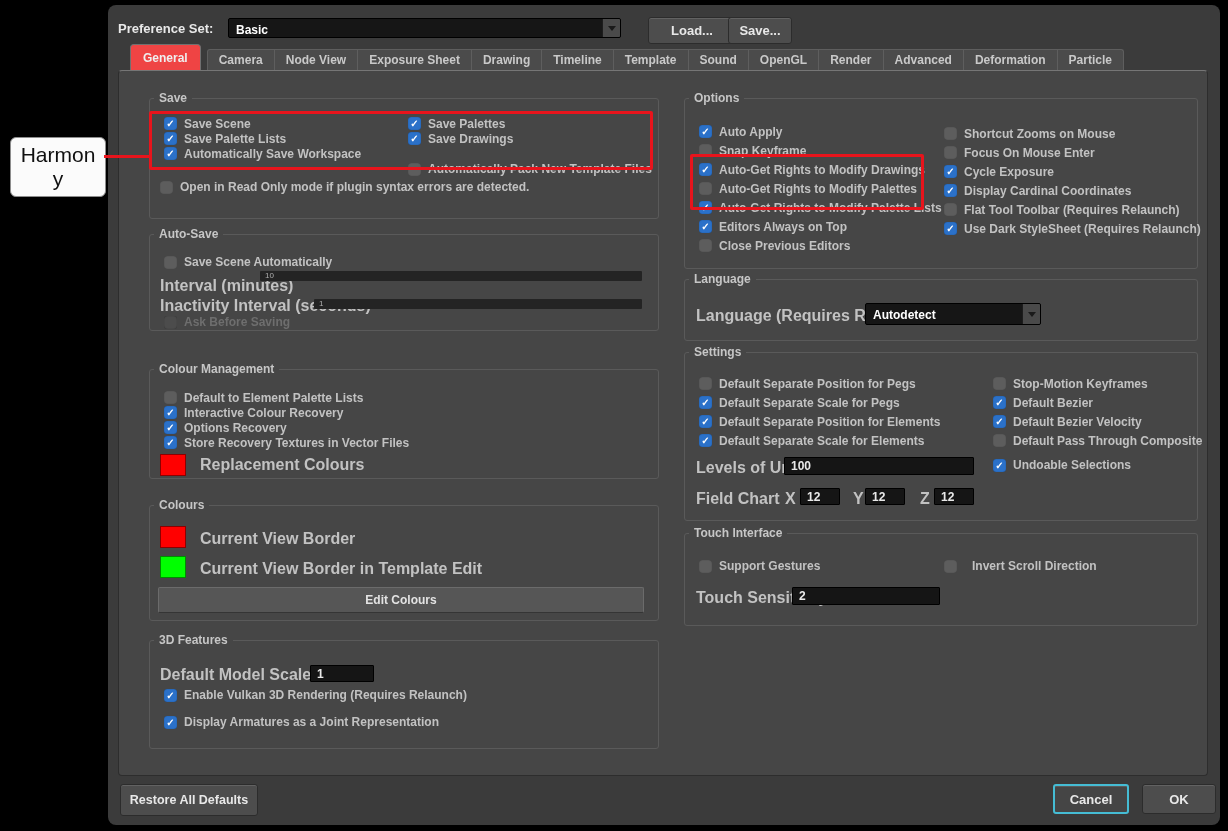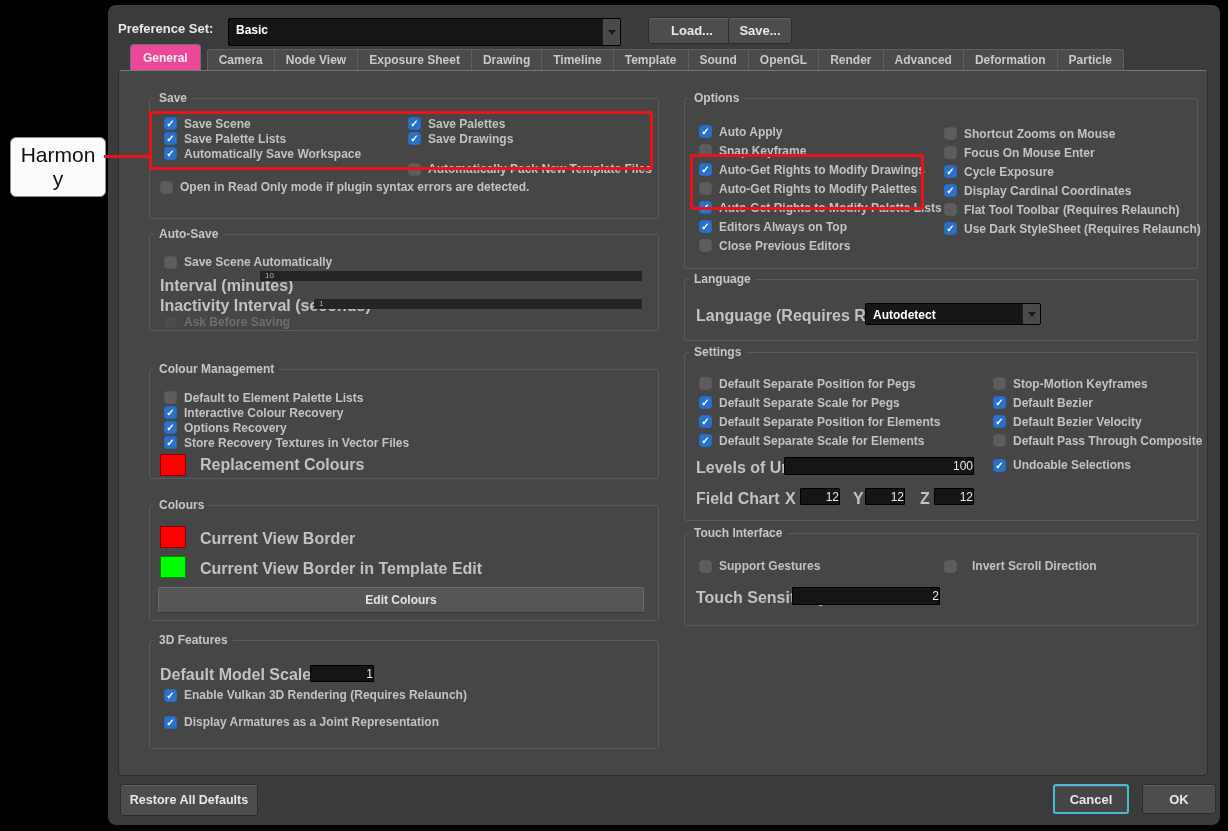--- a/index.html
+++ b/index.html
@@ -16,21 +16,21 @@
   .btn { position:absolute; background:#4d4d4d; border:1px solid #2c2c2c; border-radius:3px;
          color:#e8e8e8; font-size:13px; font-weight:bold; text-align:center;
          box-shadow: inset 0 1px 0 rgba(255,255,255,.12); cursor:default; display:flex; align-items:center; justify-content:center; }
 
   
   #tabbar { position:absolute; left:22px; top:39px; height:26px; display:flex; align-items:flex-end; }
   .tab { height:21px; padding:3px 11px 0 11px; font-size:12px; font-weight:bold; color:#c9c9c9;
          background:#4b4b4b; border-top:1px solid #5e5e5e; border-right:1px solid #5e5e5e; white-space:nowrap; }
   .tab:nth-child(2) { border-left:1px solid #5e5e5e; border-radius:3px 0 0 0; }
   .tab:last-child { border-radius:0 3px 0 0; }
-  .tab.active { height:26px; padding:6px 12px 0 12px; background:#ec4899; color:#efefef;
+  .tab.active { height:26px; padding:6px 12px 0 12px; background:#ef4444; color:#efefef;
                 border:1px solid #707070; border-bottom:none; border-radius:4px 4px 0 0; margin-right:6px; position:relative; z-index:2; }
 
   
   #page { position:absolute; left:10px; top:65px; width:1090px; height:706px;
           background:#464646; border:1px solid #2d2d2d; border-top:1px solid #767676; border-radius:4px; }
 
   .group { position:absolute; border:1px solid #5a5a5a; border-radius:3px; }
   .gtitle { position:absolute; top:-8px; left:4px; padding:0 5px; background:#464646;
             font-size:12px; font-weight:bold; color:#c6c6c6; white-space:nowrap; }
   .gbody { position:relative; width:100%; height:100%; }
@@ -44,22 +44,22 @@
   .cb { width:13px; height:13px; border-radius:3px; background:#5d5d5d; flex:0 0 13px;
         box-shadow: inset 0 0 1px rgba(0,0,0,.5); display:flex; align-items:center; justify-content:center; }
   .cb.on { background:#2b71c9; }
   .cb.dis { background:#4c4c4c; }
   .cb .ck { color:#fff; font-size:10px; font-weight:bold; line-height:13px; }
   .cblab { margin-left:7px; font-size:12px; font-weight:bold; color:#c2c2c2; }
   .cblab.dis { color:#6e6e6e; }
 
   
   .lab { position:absolute; font-size:16px; font-weight:bold; color:#c2c2c2; white-space:nowrap; }
-  .field { position:absolute; background:#151515; color:#e9e9e9; font-size:12px; font-weight:normal;
-           padding:1px 0 0 6px; border:1px solid #000; border-radius:1px;text-align:right; }
+  .field { position:absolute; background:#151515; color:#e9e9e9; font-size:12px; font-weight:bold;
+           padding:1px 0 0 6px; border:1px solid #000; border-radius:1px; }
   .slider { position:absolute; height:10px; background:#242424; border-radius:1px; }
   .sliderval { display:block; font-size:8px; color:#aeaeae; line-height:10px; padding-left:5px; }
   .swatch { position:absolute; width:26px; height:22px; border:1px solid rgba(0,0,0,.45); }
   #edit-colours { position:absolute; left:8px; top:81px; width:486px; height:26px;
                   background:#565656; border:1px solid #6b6b6b; border-bottom-color:#353535; border-radius:2px;
                   color:#e3e3e3; font-size:12px; font-weight:bold; display:flex; align-items:center; justify-content:center; }
 
   
   #restore-btn { left:12px; top:779px; width:138px; height:32px; font-size:12.5px; }
   #cancel-btn  { left:945px; top:779px; width:76px; height:30px; background:#454545; border:2px solid #45bcd4; }
@@ -74,21 +74,21 @@
   .annot-rect { position:absolute; border:3px solid #e8141c; border-radius:2px; }
   #rect-save    { left:149px; top:111px; width:504px; height:59px; }
   #rect-options { left:690px; top:154px; width:234px; height:56px; }
 </style>
 </head>
 <body>
 
 <div id="dialog">
 
   <span id="pref-label">Preference Set:</span>
-  <div class="dd" style="left:120px;top:13px;width:393px;height:28px;">
+  <div class="dd" style="left:120px;top:13px;width:393px;height:20px;">
     <span class="ddval">Basic</span>
     <span class="ddbtn">
         <i class="tri"></i>
       </span>
   </div>
   <div class="btn" style="left:540px;top:12px;width:88px;height:27px;">Load...</div>
   <div class="btn" style="left:620px;top:12px;width:64px;height:27px;">Save...</div>
 
   <div id="tabbar">
       <div class="tab active">General</div>

